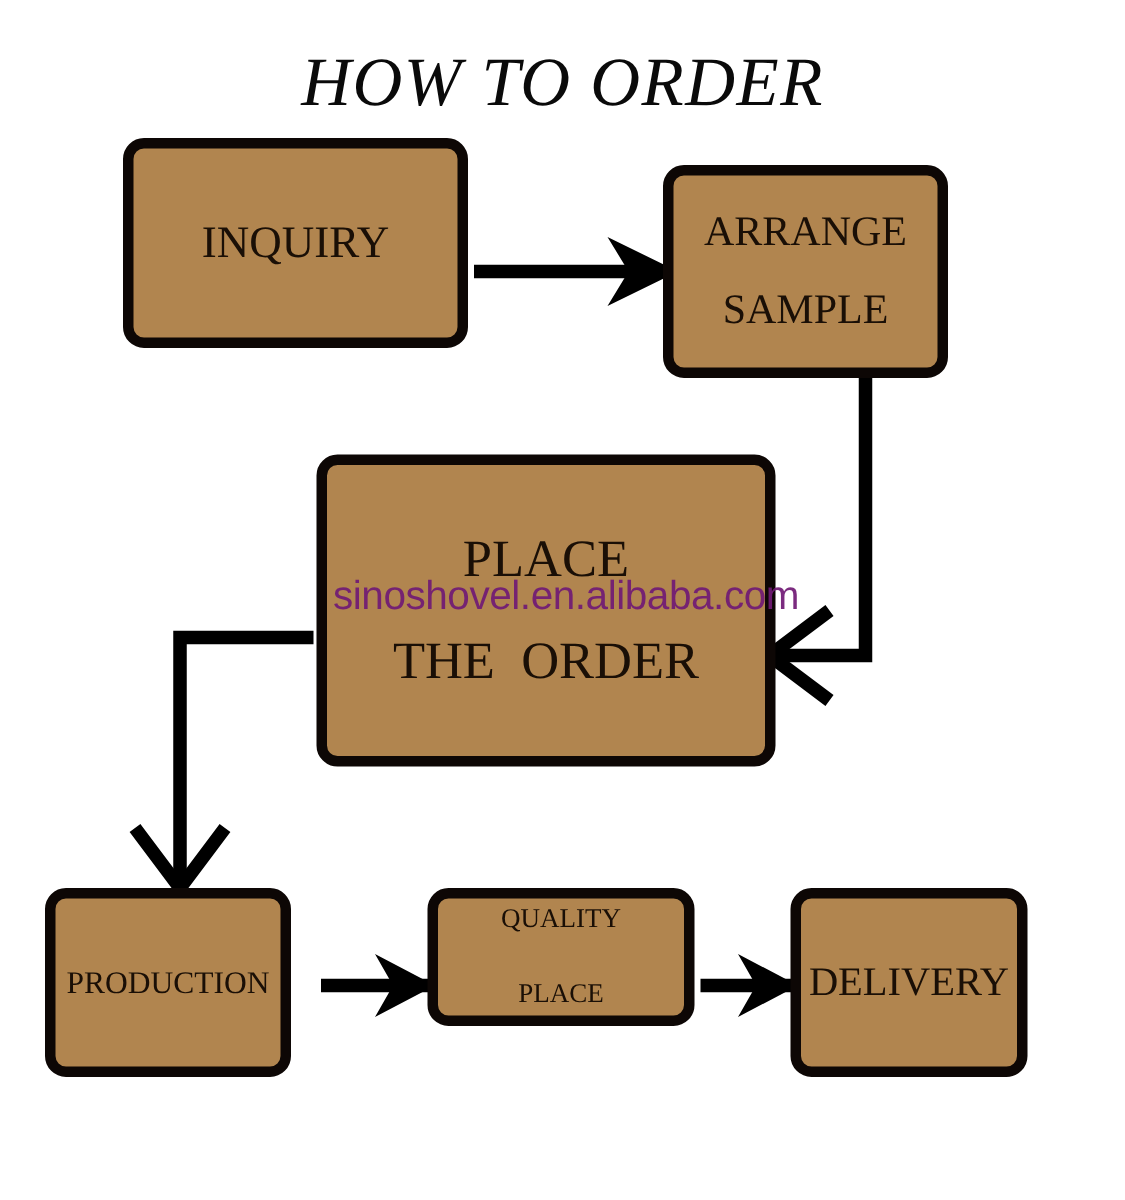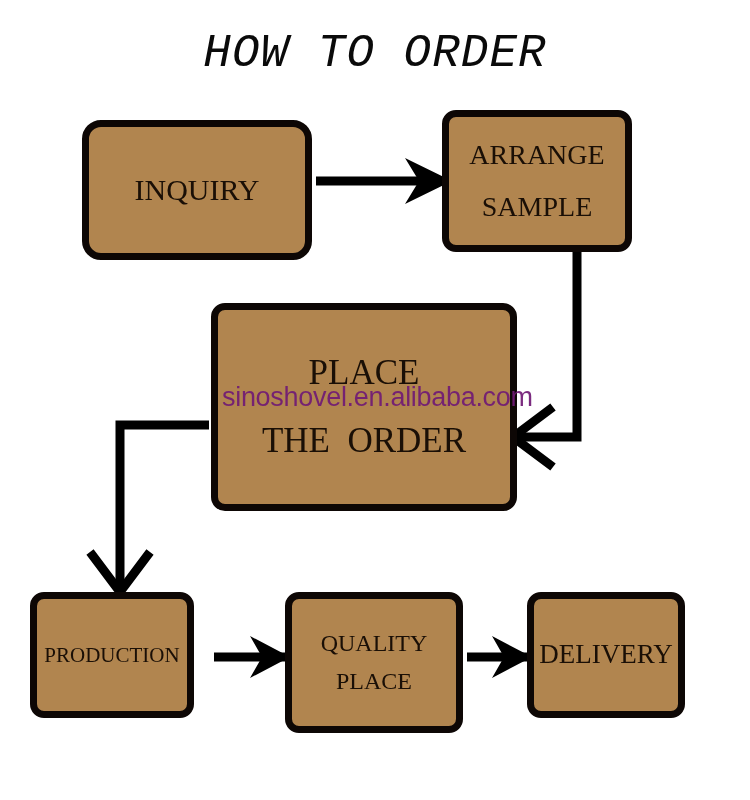--- a/index.html
+++ b/index.html
@@ -16,21 +16,21 @@
     font-family: "Liberation Serif", "DejaVu Serif", serif;
   }
 
   
   #title {
     position: absolute;
     left: 0;
     top: 28px;
     width: 750px;
     text-align: center;
-    font-family: Liberation Mono, monospace;
+    font-family: Liberation Serif, serif;
     font-style: italic;
     font-weight: 400;
     font-size: 46px;
     letter-spacing: 1px;
     color: #0a0a0a;
     white-space: nowrap;
   }
 
   
   .node {
@@ -45,25 +45,25 @@
     justify-content: center;
     color: #1a0f06;
     font-family: "Liberation Serif", "DejaVu Serif", serif;
     font-weight: 400;
     line-height: 1.45;
     text-align: center;
     z-index: 3;
   }
   .node .line { display: block; white-space: pre; }
 
-  #node-inquiry      { left: 82px;  top: 120px; width: 230px; height: 140px; font-size: 30px; border-radius: 19px; }
+  #node-inquiry      { left: 82px;  top: 92px; width: 230px; height: 140px; font-size: 30px; }
   #node-arrange      { left: 442px; top: 110px; width: 190px; height: 142px; font-size: 28px; }
   #node-place        { left: 211px; top: 303px; width: 306px; height: 208px; font-size: 35px; }
   #node-production   { left: 30px;  top: 592px; width: 164px; height: 126px; font-size: 21px; }
-  #node-quality      { left: 285px; top: 592px; width: 178px; height: 141px; font-size: 24px; }
+  #node-quality      { left: 285px; top: 592px; width: 178px; height: 92px; font-size: 18px; justify-content: space-between; }
   #node-delivery     { left: 527px; top: 592px; width: 158px; height: 126px; font-size: 27px; }
 
   #node-place .line { line-height: 1.95; }
   #node-arrange .line { line-height: 1.85; }
   #node-quality .line { line-height: 1.55; }
 
   
   #connectors {
     position: absolute;
     left: 0; top: 0;

